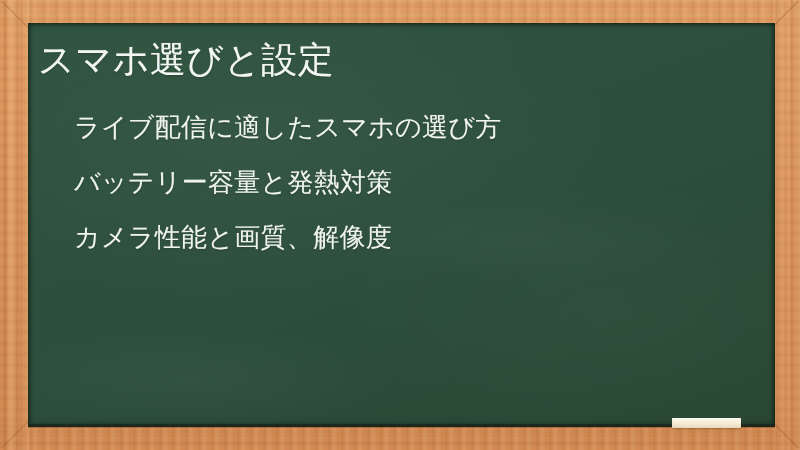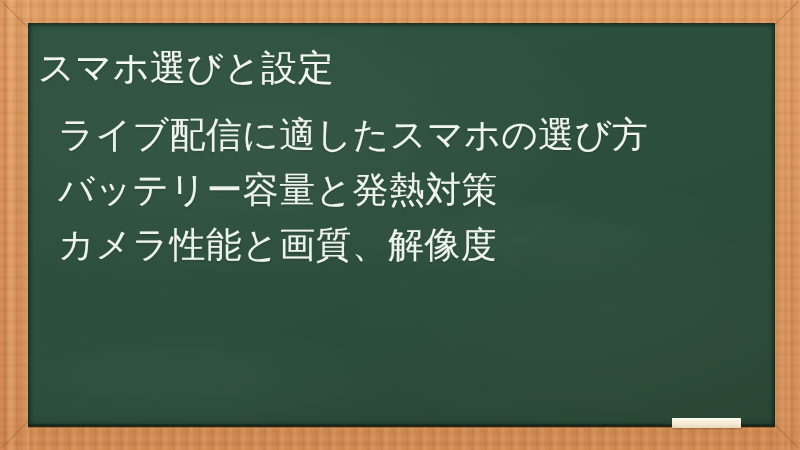--- a/index.html
+++ b/index.html
@@ -158,21 +158,21 @@
     background: linear-gradient(180deg,
       rgba(22, 40, 30, 0.85) 0%,
       rgba(40, 30, 14, 0.55) 60%,
       rgba(0, 0, 0, 0.10) 100%);
   }
 
   
   .content {
     position: absolute;
     left: 0;
-    top: 12px;
+    top: 4px;
     width: 709px;
     height: 404px;
   }
 
   .slide-title {
     position: absolute;
     left: 10px;
     top: 10px;
     font-size: 36px;
     line-height: 46px;
@@ -188,31 +188,30 @@
   .bullet-list {
     position: absolute;
     left: 30px;
     top: 82px;
     margin: 0;
     padding: 0;
     list-style: none;
   }
 
   .bullet-item {
-    font-size: 36px;
+    font-size: 26px;
     line-height: 36px;
     font-weight: 400;
     color: #eef3ee;
     letter-spacing: 0.3px;
     white-space: nowrap;
-    margin: 0 0 19px 0;
+    margin: 0 0 19px 16px;
     text-shadow:
       0 0 1px rgba(255, 255, 255, 0.28),
       0 1px 2px rgba(0, 0, 0, 0.22);
-    font-family: Liberation Serif, serif;
   }
   .bullet-item:last-child { margin-bottom: 0; }
 
   
   .chalk {
     position: absolute;
     left: 672px;
     top: 418px;
     width: 69px;
     height: 10px;

